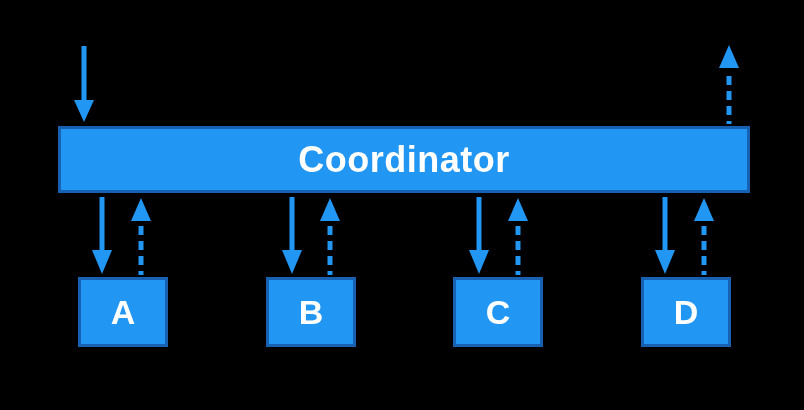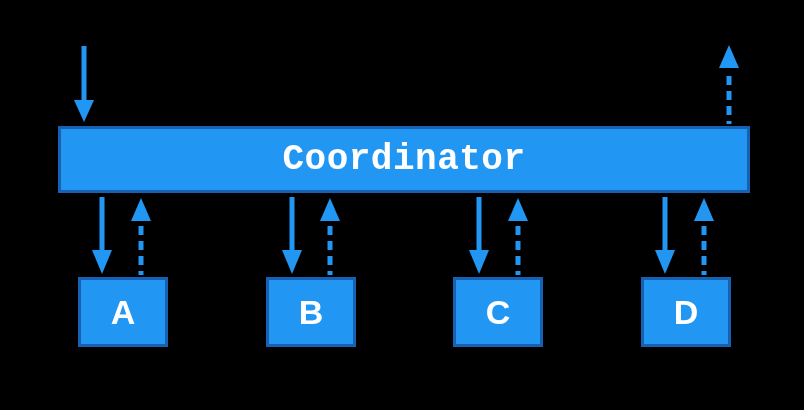--- a/index.html
+++ b/index.html
@@ -43,21 +43,20 @@
     color: #ffffff;
     font-weight: bold;
   }
   .coordinator {
     left: 58px;
     top: 126px;
     width: 692px;
     height: 67px;
     font-size: 36px;
     letter-spacing: 0.5px;
-    font-family: Liberation Mono, monospace;
   }
   .worker {
     top: 277px;
     width: 90px;
     height: 70px;
     font-size: 34px;
   }
   .worker-a { left: 78px; }
   .worker-b { left: 266px; }
   .worker-c { left: 453px; }

